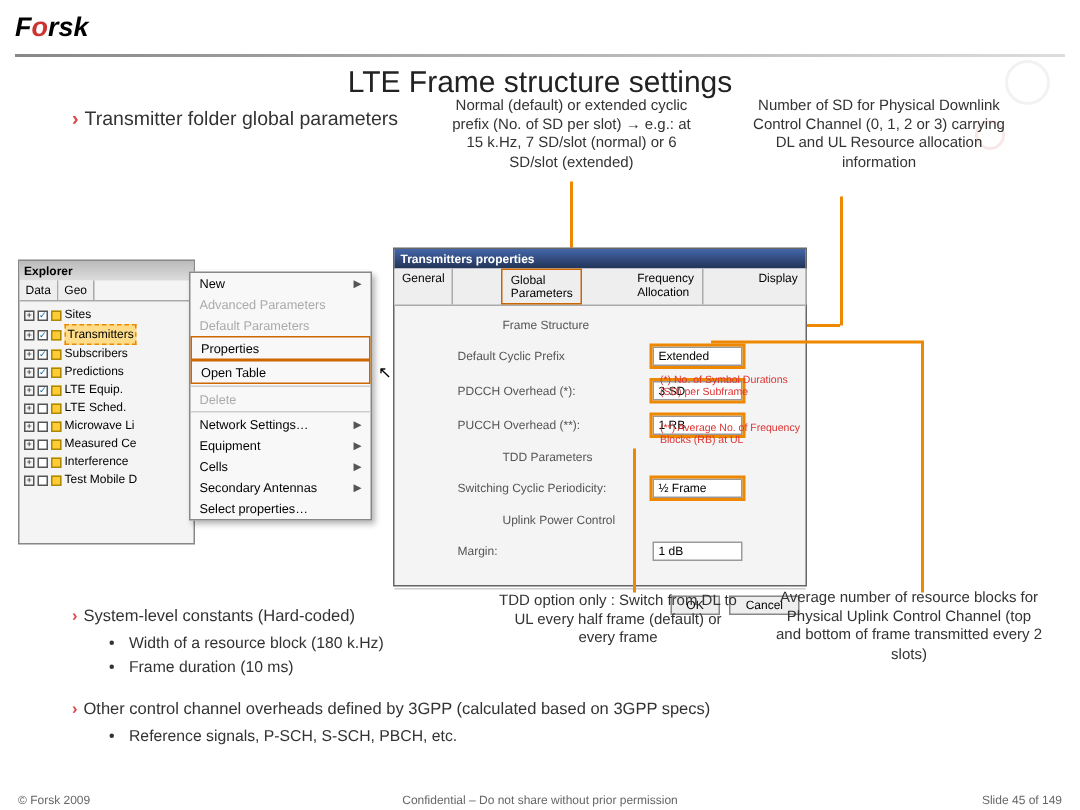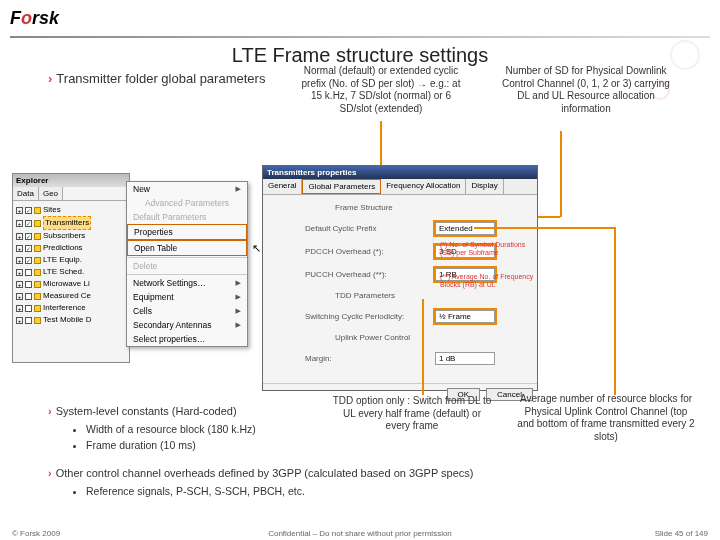--- a/index.html
+++ b/index.html
@@ -57,21 +57,21 @@
   .ctxmenu .arrow { font-size: 7px; color: #555; }
   .pointer { position: absolute; left: 252px; top: 175px; font-size: 11px; }
 
   .dialog {
     position: absolute; left: 262px; top: 98px;
     width: 276px; height: 226px;
     background: #f4f4f4; border: 1px solid #666;
     font-size: 8px;
   }
   .dialog .titlebar { background: linear-gradient(#46a,#235); color: #fff; padding: 2px 4px; font-weight: bold; }
-  .dialog .dtabs { display: flex; border-bottom: 1px solid #aaa; background: #eee; }
+  .dialog .dtabs { display: flex; border-bottom: 1px solid #aaa; background: #eee; gap: 32px; }
   .dialog .dtabs span { padding: 2px 5px; border-right: 1px solid #aaa; }
   .dialog .dtabs .active { border: 1px solid #c60; }
   .dialog .body { padding: 8px 10px; position: relative; }
   .frow { display: flex; align-items: center; margin-bottom: 10px; justify-content: center; }
   .frow label { width: 130px; color: #555; }
   .frow .field { border: 1px solid #999; background: #fff; padding: 1px 3px; min-width: 60px; }
   .hlfield { outline: 2px solid #e80; }
   .sidehint { position: absolute; font-size: 7px; color: #d33; line-height: 1.15; width: 95px; }
   .btns { display: flex; gap: 6px; justify-content: flex-end; padding: 4px; border-top: 1px solid #ccc; }
   .btns button { font-size: 8px; padding: 1px 10px; border: 1px solid #888; background: #eee; }
@@ -185,21 +185,21 @@
           <span>Test Mobile D</span>
         </div>
       </div>
   </div>
 
   <div class="ctxmenu" id="ctxmenu">
       <div class="mi">
         <span>New</span>
         <span class="arrow">▶</span>
       </div>
-      <div class="mi" style="color: rgb(170, 170, 170); justify-content: center;">
+      <div class="mi" style="color: rgb(170, 170, 170);">
         <span>Advanced Parameters</span>
       </div>
       <div class="mi" style="color: rgb(170, 170, 170);">
         <span>Default Parameters</span>
       </div>
       <div class="mi hl">
         <span>Properties</span>
       </div>
       <div class="mi hl">
         <span>Open Table</span>

